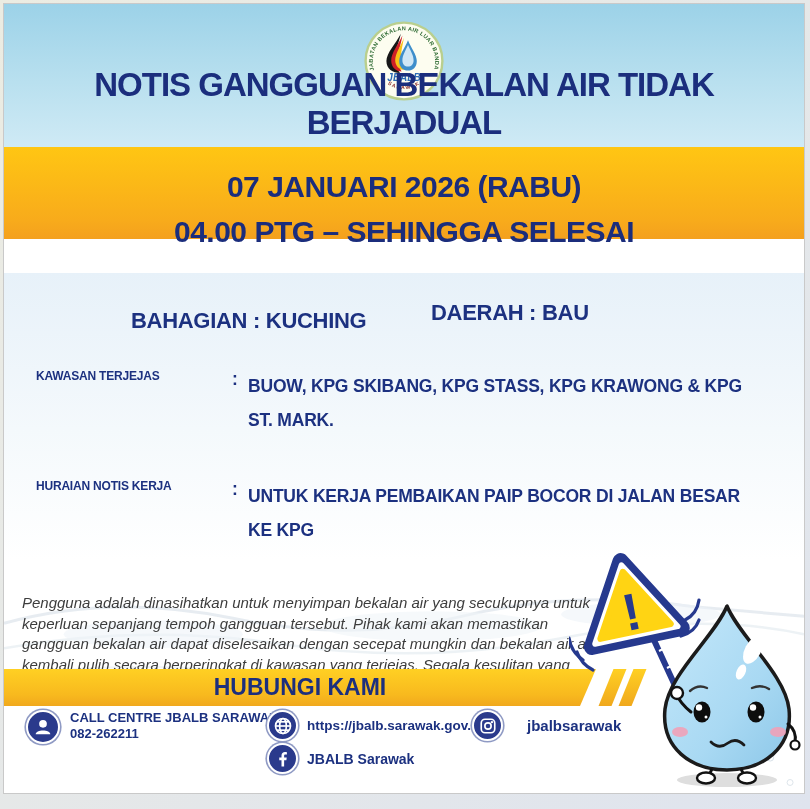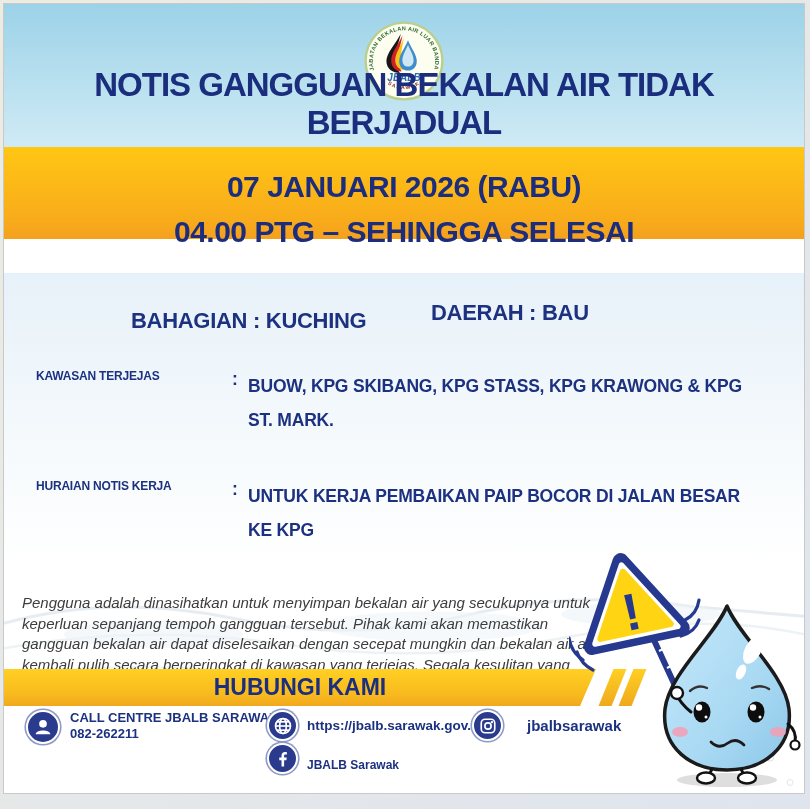--- a/index.html
+++ b/index.html
@@ -163,21 +163,21 @@
           <circle cx="17.2" cy="6.8" r="1.6" fill="#ffffff"></circle>
         </svg>
       </div>
       <div class="footer-text" style="left:511px; top:445px; font-size:15px;margin-left:12px;">jbalbsarawak</div>
 
       <div class="contact-icon" style="left:263px; top:470px; width:31px; height:31px;">
         <svg width="18" height="18" viewBox="0 0 24 24">
           <path d="M13.5,22 V13.5 H16.5 L17,10 H13.5 V7.8 C13.5,6.7 14,6 15.5,6 H17.2 V2.9 C16.7,2.8 15.6,2.7 14.6,2.7 C11.9,2.7 10,4.3 10,7.4 V10 H7 V13.5 H10 V22 Z" fill="#ffffff"></path>
         </svg>
       </div>
-      <div class="footer-text" style="left:303px; top:478px; font-size:12px;margin-top:6px;">JBALB Sarawak</div>
+      <div class="footer-text" style="left:303px; top:478px; font-size:14px;">JBALB Sarawak</div>
     </div>
 
     <div class="mascot-wrap">
       <svg width="240" height="245" viewBox="0 0 240 245">
         <defs>
           <linearGradient id="dropg" x1="0" y1="0" x2="1" y2="1">
             <stop offset="0%" stop-color="#c5e8fa"></stop>
             <stop offset="60%" stop-color="#a9d9f3"></stop>
             <stop offset="100%" stop-color="#8cc7e8"></stop>
           </linearGradient>

